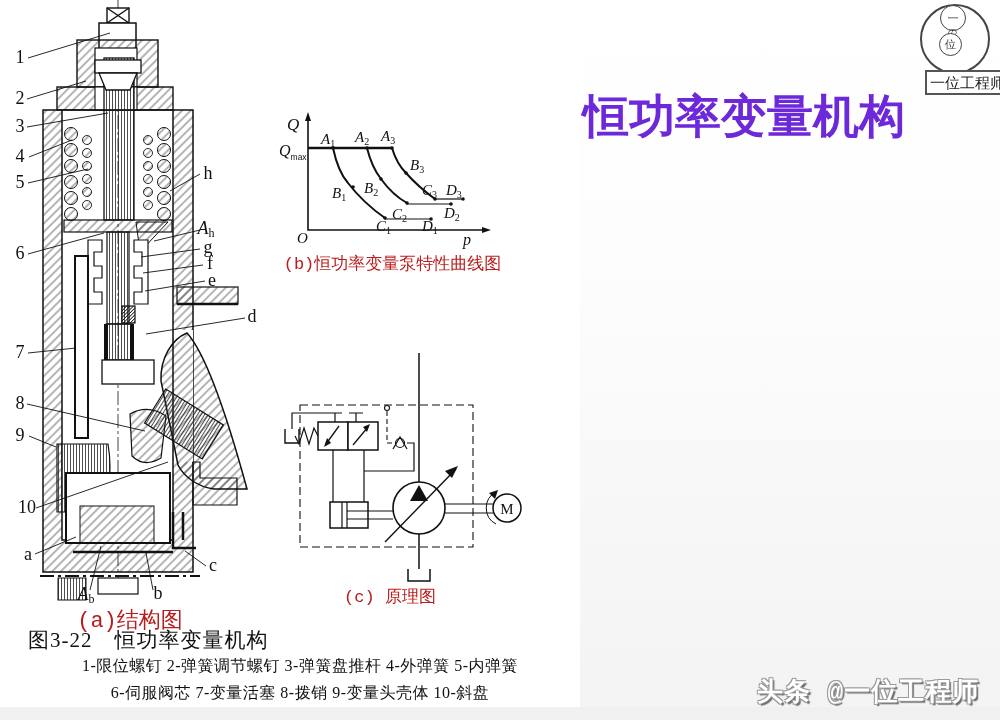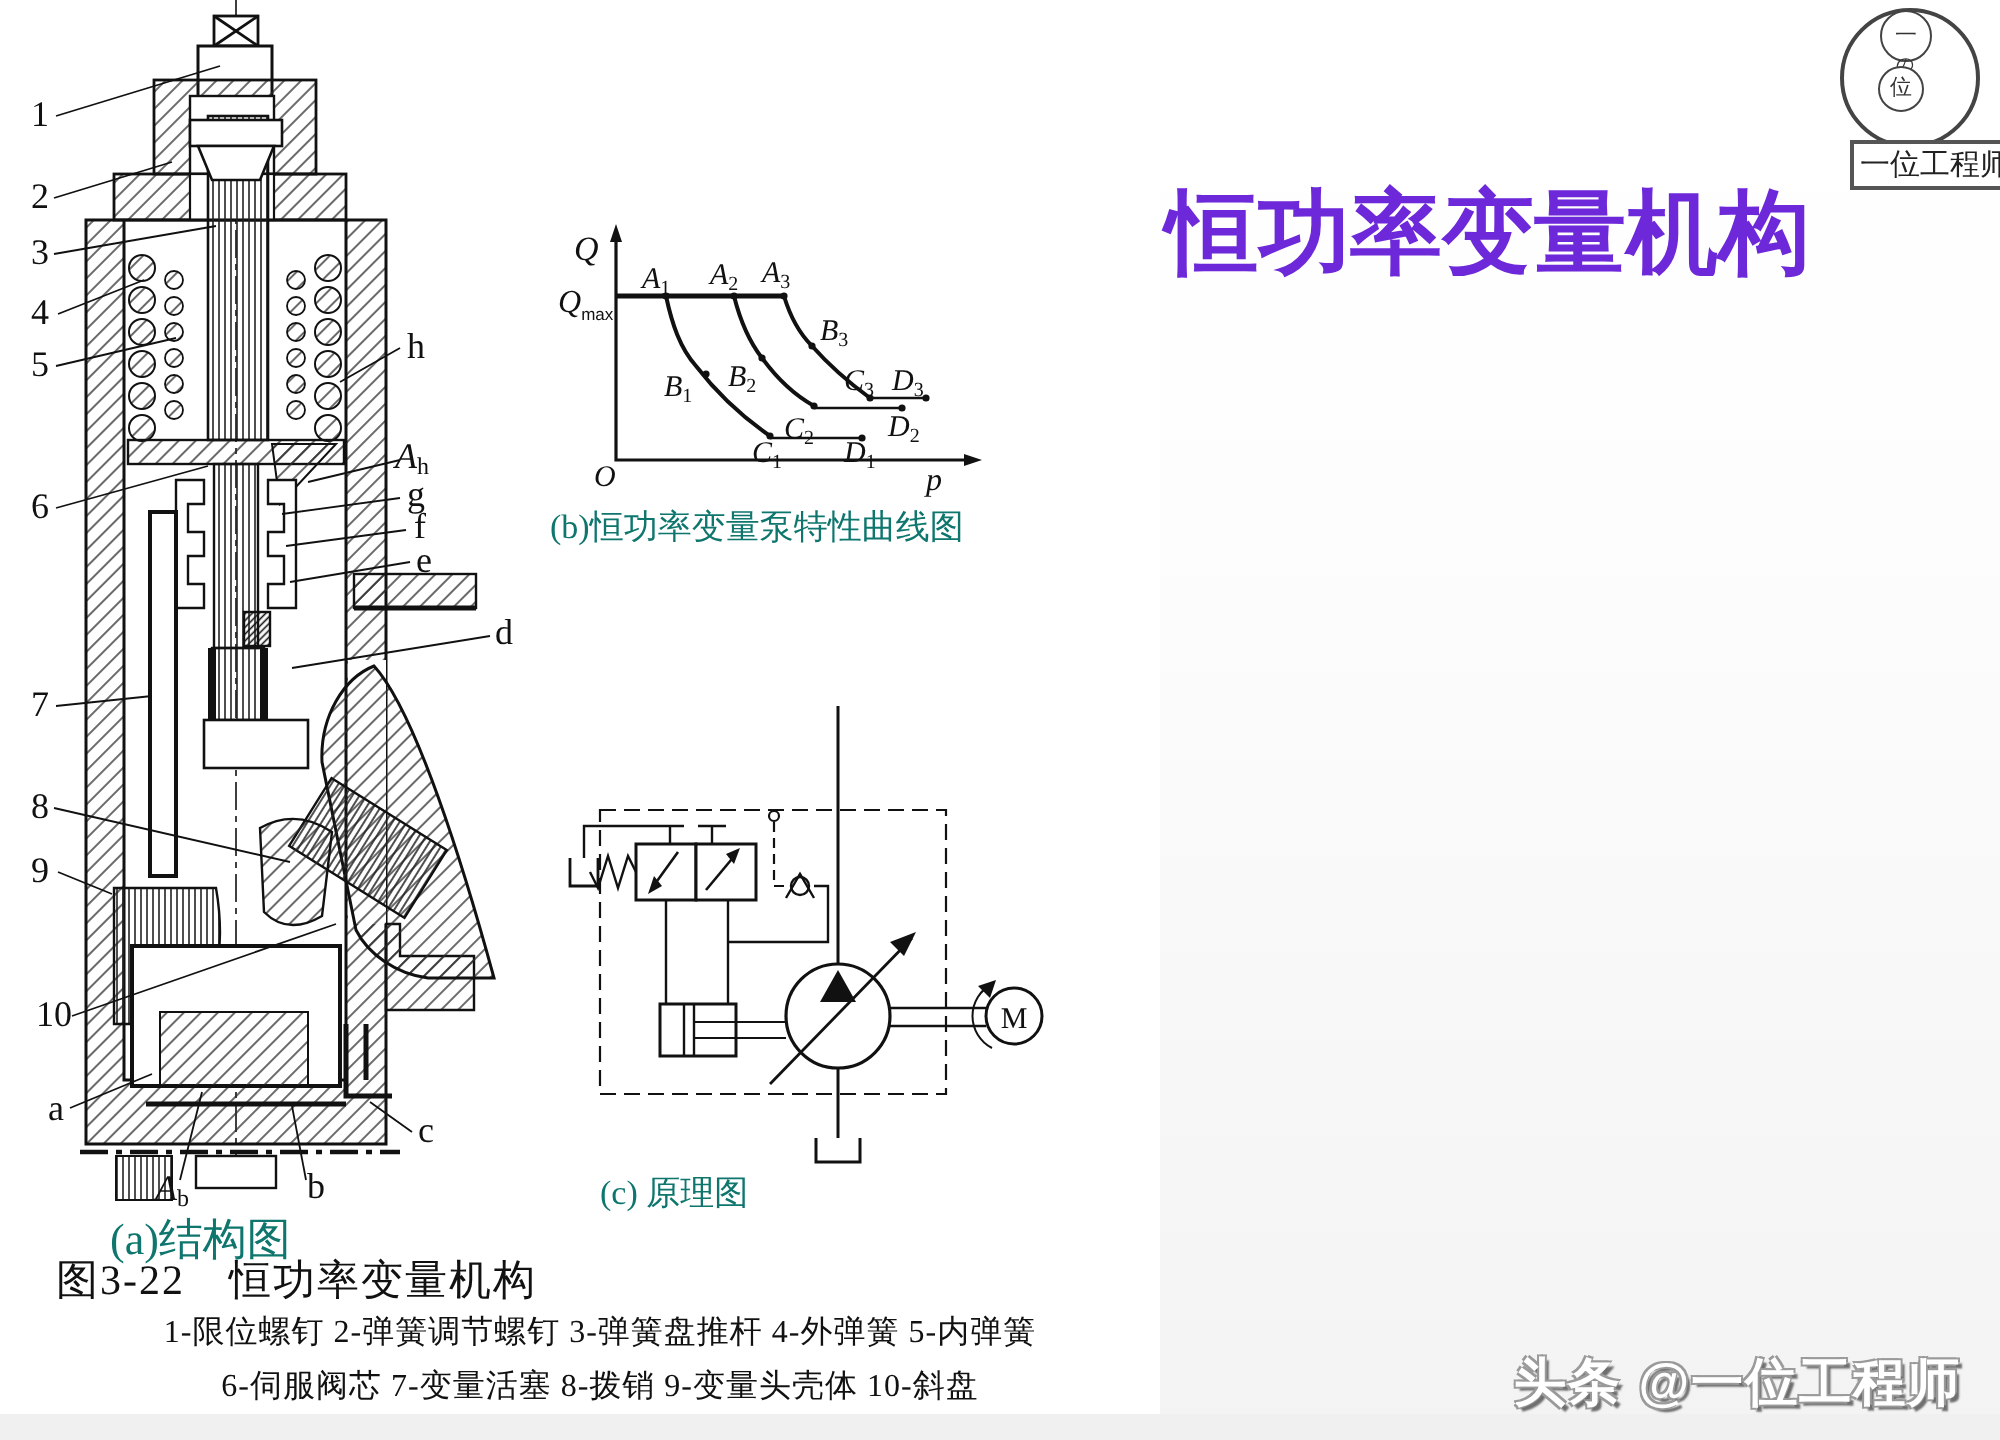--- a/index.html
+++ b/index.html
@@ -16,24 +16,24 @@
   #logo-circle{position:absolute;left:0;top:2px;width:66px;height:66px;border:2px solid #444;
       border-radius:50%;background:#fff;}
   .logo-small{position:absolute;border:1.5px solid #444;border-radius:50%;background:#fff;
       font-size:11px;text-align:center;color:#333;font-family:"Liberation Sans",sans-serif;}
   #logo-c1{left:20px;top:3px;width:24px;height:24px;line-height:24px;}
   #logo-c2{left:19px;top:31px;width:21px;height:21px;line-height:21px;}
   #logo-mid{position:absolute;left:28px;top:24px;font-size:9px;color:#333;}
   #logo-box{position:absolute;left:5px;top:68px;width:86px;height:21px;border:2px solid #555;
       background:#fff;font-size:15px;line-height:21px;padding-left:3px;color:#222;
       font-family:"Liberation Sans",sans-serif;white-space:nowrap;}
-  #watermark{left:757px;top:674px;font-family:Liberation Sans, sans-serif;font-weight:bold;
+  #watermark{left:757px;top:674px;font-family:Liberation Mono, monospace;font-weight:bold;
       font-size:26px;letter-spacing:1px;color:#ffffff;white-space:nowrap;
       text-shadow:-1px -1px 0 #9a9a9a,1px -1px 0 #9a9a9a,-1px 1px 0 #9a9a9a,2px 2px 1px #6e6e6e;}
-  .cap{font-size:17px;color:#0f766e;white-space:nowrap;}
+  .cap{text-align:center;font-size:17px;color:#b91c1c;white-space:nowrap;font-family:Liberation Mono, monospace;}
   #caption-a{left:55px;top:605px;width:150px;font-size:22px;}
   #caption-b{left:275px;top:252px;width:235px;}
   #caption-c{left:300px;top:585px;width:180px;}
   #fig-caption{left:28px;top:626px;width:445px;text-align:left;font-size:21px;letter-spacing:1px;}
   .parts{left:8px;width:584px;text-align:center;font-size:16px;letter-spacing:0.5px;white-space:nowrap;}
   #parts1{top:656px;}
   #parts2{top:683px;}
   svg text{font-family:"Liberation Serif",serif;}
   .lbl{font-size:18px;}
   .mth{font-style:italic;}

